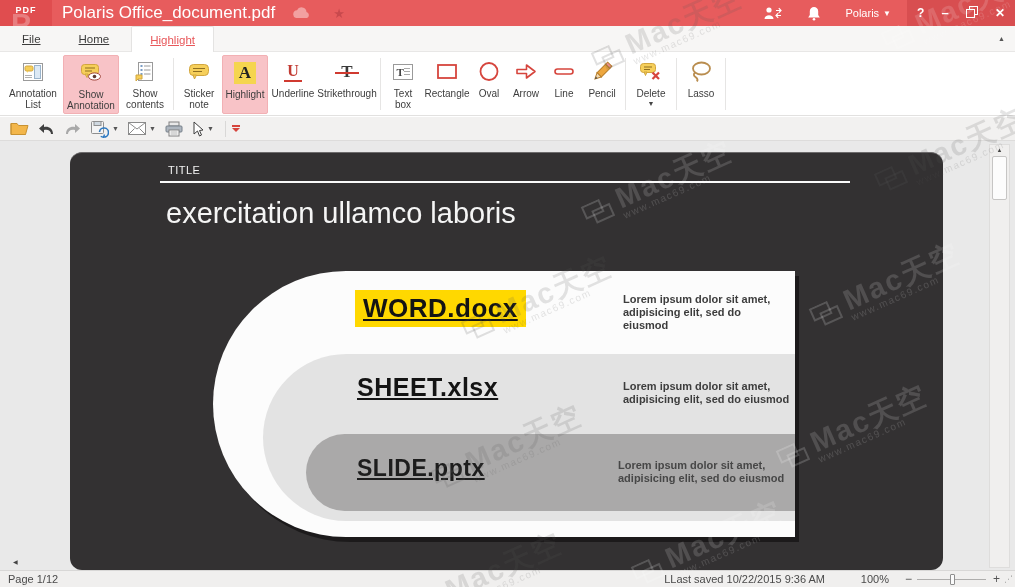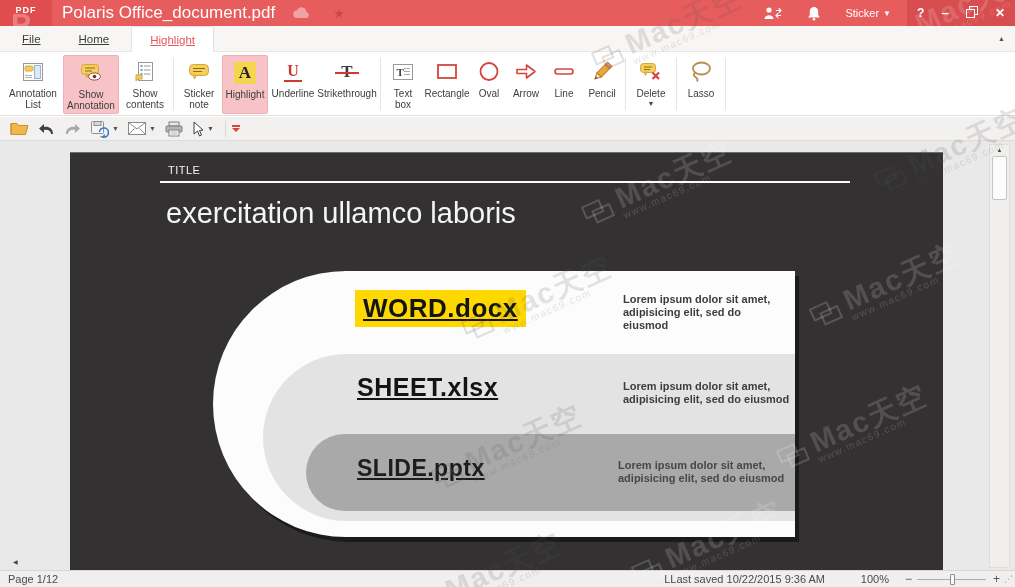--- a/index.html
+++ b/index.html
@@ -45,21 +45,21 @@
   .quickbar { position:absolute; left:0; top:117px; width:1015px; height:24px; background:#f2f1f0; border-bottom:1px solid #dddcdb; display:flex; align-items:center; padding-left:10px; }
   .qitem { display:flex; align-items:center; margin-right:9px; }
   .qcaret { font-size:7px; color:#555; margin-left:3px; }
   .qsep { width:1px; height:16px; background:#d9d8d7; margin:0 6px 0 2px; }
   .qb-custom { display:flex; flex-direction:column; align-items:center; }
   .qb-custom .bar { width:8px; height:2px; background:#d6453d; margin-bottom:1px; }
   .qb-custom .tri { width:0; height:0; border-left:4px solid transparent; border-right:4px solid transparent; border-top:4px solid #d6453d; }
 
   
   .docarea { position:absolute; left:0; top:141px; width:1015px; height:429px; background:#e9e9e9; overflow:hidden; }
-  .page { position:absolute; left:70px; top:11px; width:873px; height:418px; background:#333132; border-top:1px solid #6d6b6c; }
+  .page { position:absolute; left:70px; top:11px; width:873px; height:418px; background:#333132; border-top:1px solid #6d6b6c;border-radius:12px; }
   .pg-label { position:absolute; left:98px; top:11px; font-size:11px; color:#f2f2f2; letter-spacing:0.5px; }
   .pg-rule { position:absolute; left:90px; top:28px; width:690px; height:2px; background:#fafafa; }
   .pg-headline { position:absolute; left:96px; top:44px; font-size:29px; color:#f5f5f5; }
   .cap-white { position:absolute; left:143px; top:118px; width:582px; height:266px; background:#fcfcfc; border-radius:133px 0 0 133px; box-shadow:4px 5px 0 rgba(0,0,0,0.45); }
   .cap-sheet { position:absolute; left:193px; top:201px; width:532px; height:167px; background:#e3e3e3; border-radius:84px 0 0 84px; }
   .cap-slide { position:absolute; left:236px; top:281px; width:489px; height:77px; background:#aaa9a9; border-radius:39px 0 0 39px; }
   .it-name { position:absolute; font-weight:bold; color:#141414; letter-spacing:0.5px;text-decoration:underline; }
   .word-name { left:285px; top:137px; font-size:26px; background:#ffd800; padding:3px 8px; }
   .sheet-name { left:287px; top:220px; font-size:25px; }
   .slide-name { left:287px; top:302px; font-size:23px; color:#1d1d1d;text-align:right; }
@@ -119,21 +119,21 @@
             <path d="M1.5 13 c0-5 9-5 9 0 z" fill="#fff"></path>
             <path d="M13 4.5 h5 M15.8 2.2 L18 4.5 l-2.2 2.3 M13 9.5 h5 M15.2 11.8 L13 9.5 l2.2-2.3" stroke="#fff" stroke-width="1.2" fill="none"></path>
           </svg>
       </span>
       <span class="tb-ic">
         <svg width="14" height="15" viewBox="0 0 14 15">
             <path d="M7 1 a4.2 4.2 0 0 1 4.2 4.2 V9 l1.6 2.6 H1.2 L2.8 9 V5.2 A4.2 4.2 0 0 1 7 1 z" fill="#fff"></path>
             <circle cx="7" cy="13.2" r="1.3" fill="#fff"></circle>
           </svg>
       </span>
-      <span class="user-name">Sticker</span>
+      <span class="user-name">Polaris</span>
       <span class="caret-w">▼</span>
       <div class="ctrl-block">
         <span class="help-q">?</span>
         <span class="ctrl-min">–</span>
         <span>
           <svg width="12" height="12" viewBox="0 0 12 12">
               <rect x="3.5" y="0.5" width="8" height="8" fill="none" stroke="#fff"></rect>
               <rect x="0.5" y="3.5" width="8" height="8" fill="#d84e50" stroke="#fff"></rect>
             </svg>
         </span>

